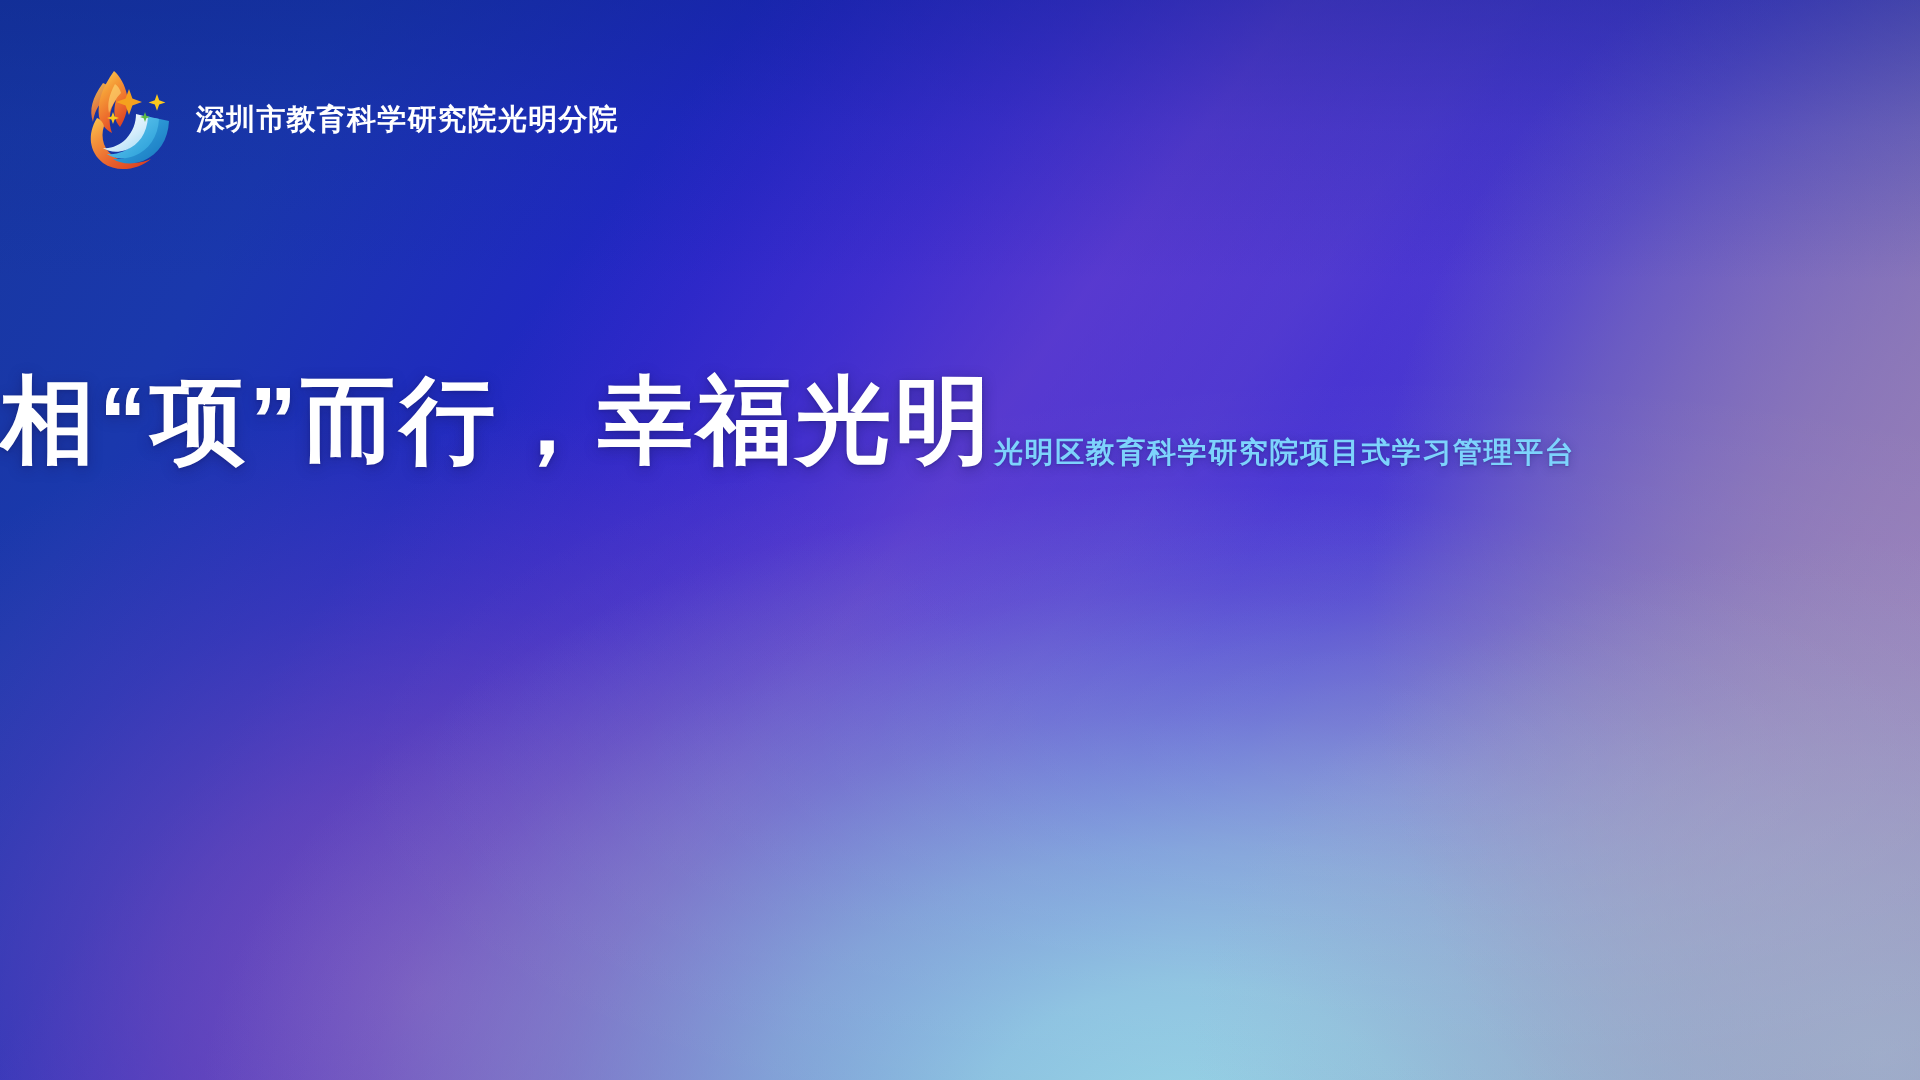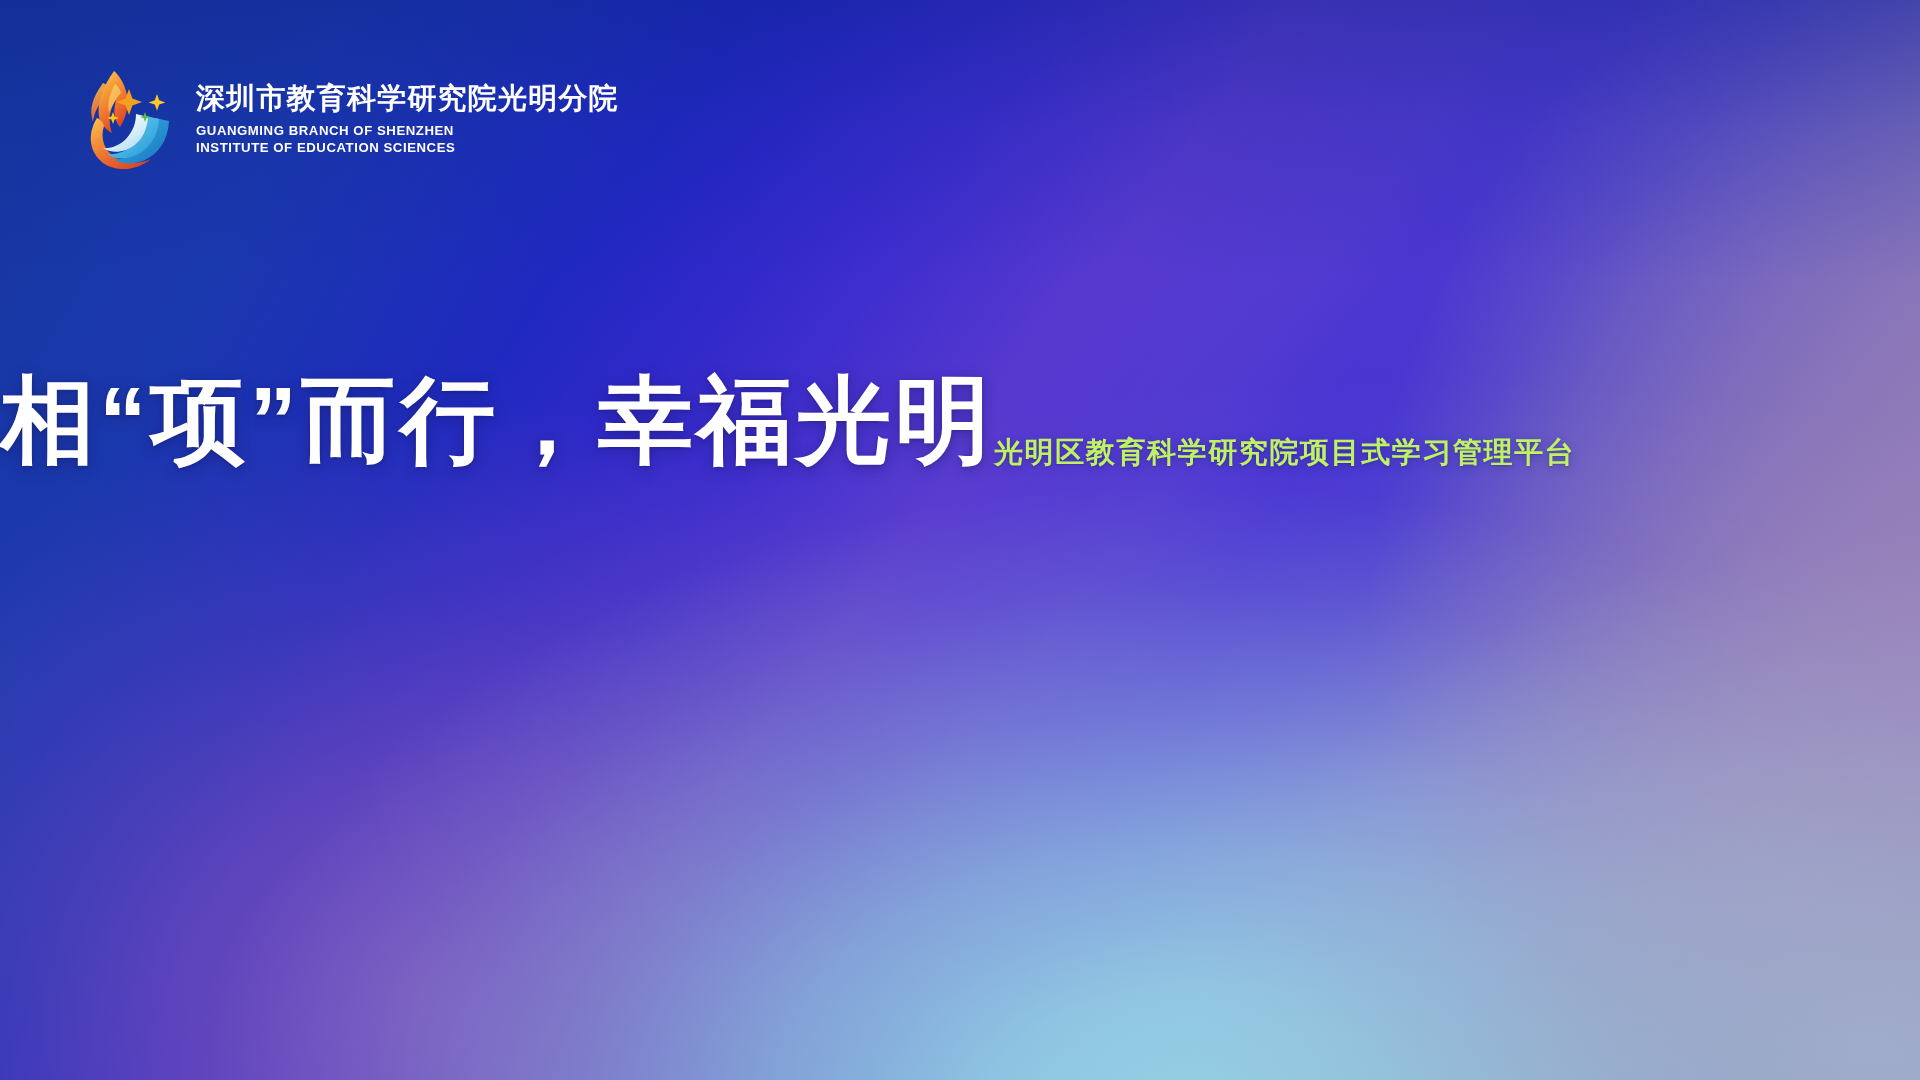--- a/index.html
+++ b/index.html
@@ -178,21 +178,21 @@
     letter-spacing: 4px;
     line-height: 1.18;
     white-space: nowrap;
     text-shadow:
       0 3px 14px rgba(22, 22, 90, 0.40),
       0 1px 3px rgba(20, 20, 80, 0.28);
   }
 
   #hero-subtitle {
     margin-top: 66px;
-    color: #bef264;
+    color: #7dd3fc;
     font-size: 29px;
     font-weight: 700;
     letter-spacing: 1.6px;
     white-space: nowrap;
     text-shadow:
       0 2px 10px rgba(26, 26, 96, 0.34),
       0 1px 2px rgba(22, 22, 86, 0.22);
   }
 </style>
 </head>
@@ -263,21 +263,20 @@
                C 55 89, 64 85, 70 79 C 77 71, 80 63, 80 54 Z" fill="url(#gBookLight)"></path>
 
       <path d="M70 34 L73.4 43.6 L83 47 L73.4 50.4 L70 60 L66.6 50.4 L57 47 L66.6 43.6 Z" fill="#f5a11e" transform="translate(3,-5)"></path>
       <path d="M101 34 L103.2 40.2 L109.4 42.4 L103.2 44.6 L101 50.8 L98.8 44.6 L92.6 42.4 L98.8 40.2 Z" fill="#fbc91e"></path>
       <path d="M57 52 L58.6 56.4 L63 58 L58.6 59.6 L57 64 L55.4 59.6 L51 58 L55.4 56.4 Z" fill="#fbc91e"></path>
       <path d="M89 52 L90.3 55.7 L94 57 L90.3 58.3 L89 62 L87.7 58.3 L84 57 L87.7 55.7 Z" fill="#5cbb46"></path>
     </svg>
 
     <div id="wordmark">
       <div id="org-name-cn">深圳市教育科学研究院光明分院</div>
-      <div id="org-name-en">GUANGMING BRANCH OF SHENZHEN INSTITUTE OF EDUCATION SCIENCES</div>
     </div>
   </div>
 
   <div id="hero">
     <h1 id="hero-title">相“项”而行，幸福光明</h1>
     <div id="hero-subtitle">光明区教育科学研究院项目式学习管理平台</div>
   </div>
 
 </div>
 

